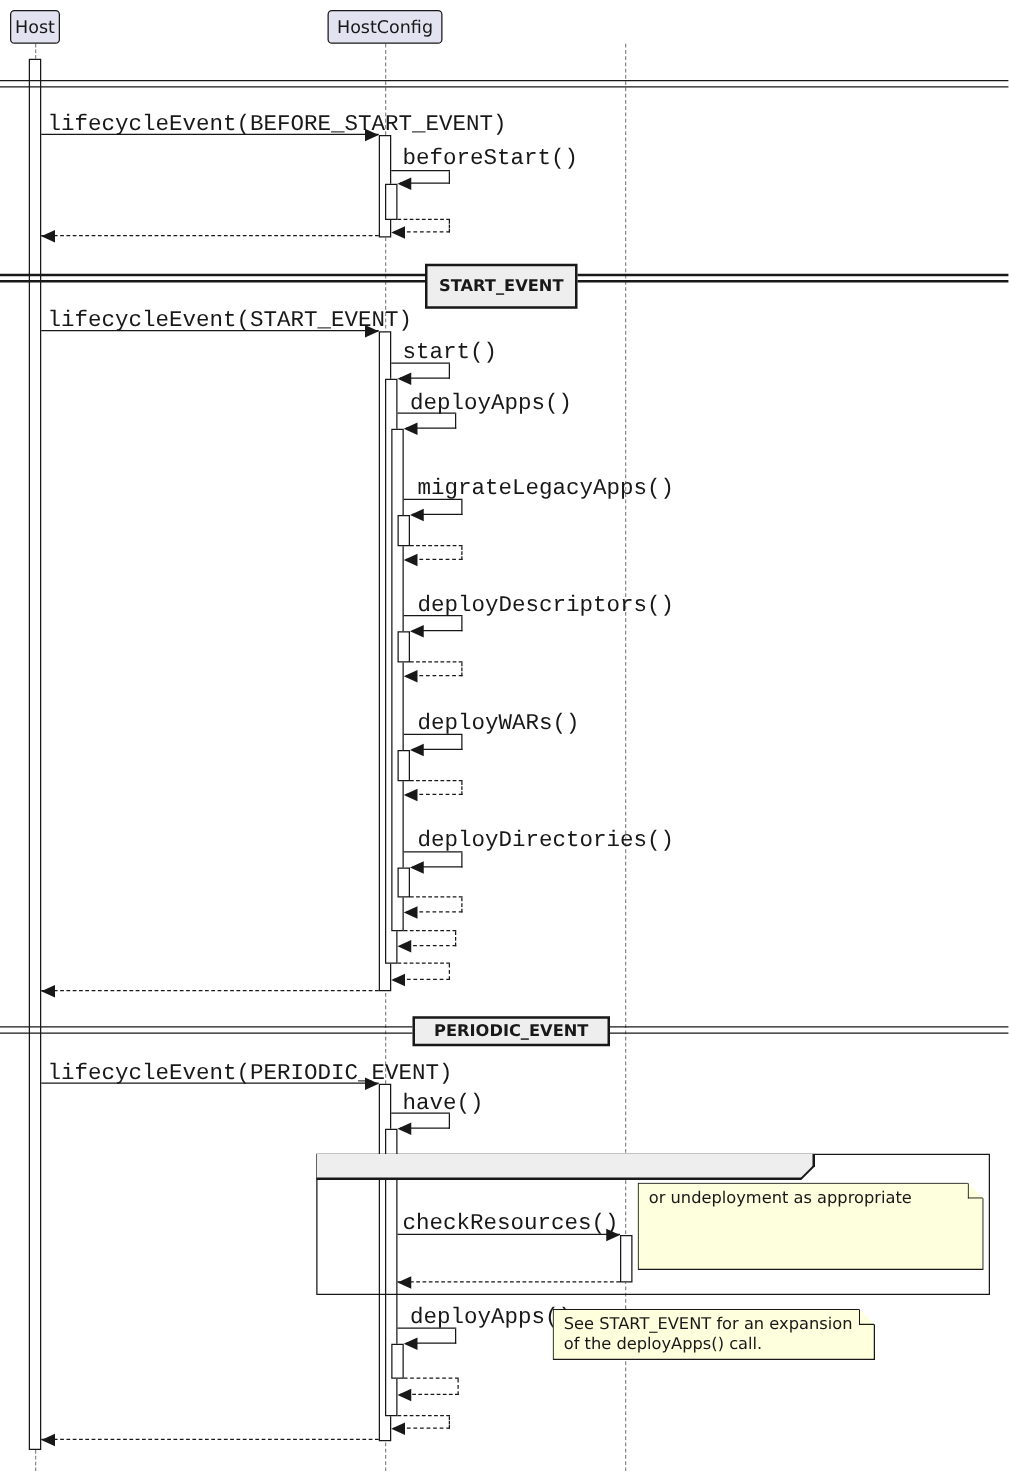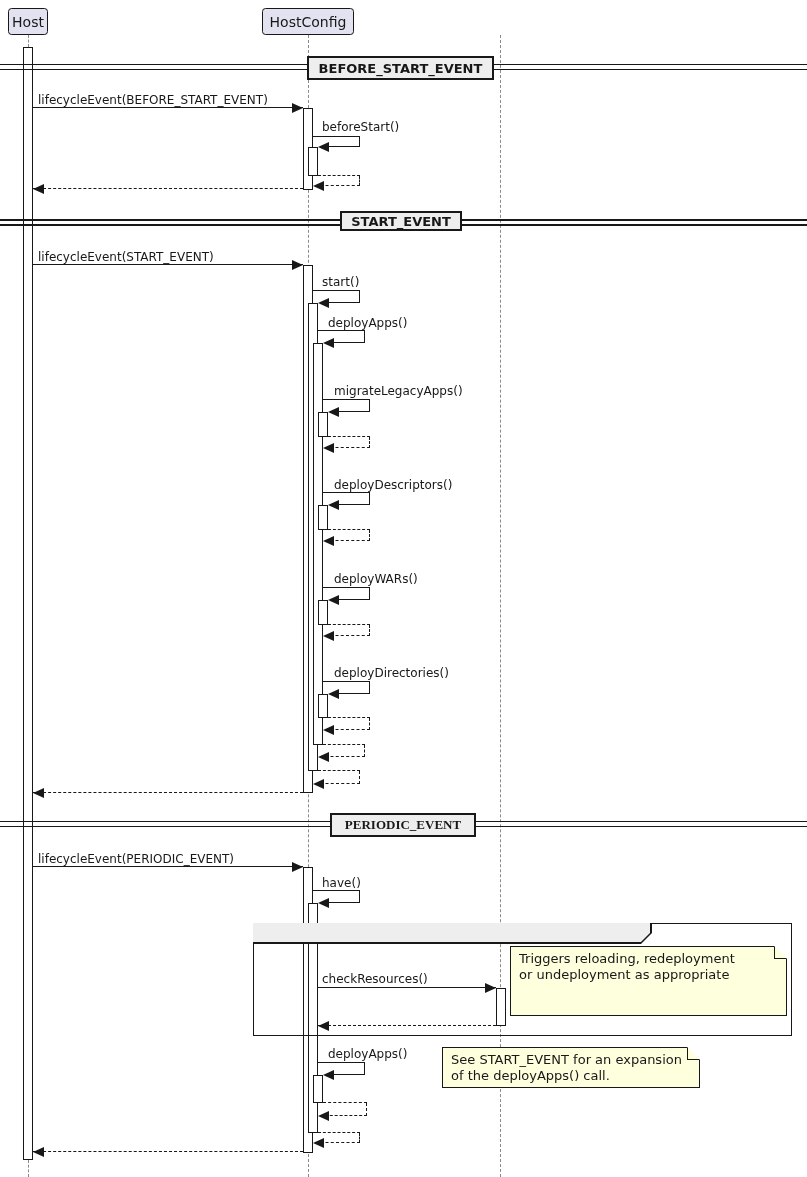--- a/index.html
+++ b/index.html
@@ -18,21 +18,21 @@
   .frame-head-label{position:absolute;left:10px;top:2px;font-size:13px;font-weight:bold;white-space:nowrap;}
   .hline{position:absolute;height:0;z-index:4;}
   .hline.solid{border-top:1.3px solid #181818;}
   .hline.dash{border-top:1.3px dashed #181818;}
   .vline{position:absolute;width:0;z-index:4;}
   .vline.solid{border-left:1.3px solid #181818;}
   .vline.dash{border-left:1.3px dashed #181818;}
   .arrow{position:absolute;width:0;height:0;border-top:5px solid transparent;border-bottom:5px solid transparent;z-index:5;}
   .arrow.l{border-right:11px solid #181818;}
   .arrow.r{border-left:11px solid #181818;}
-  .mlabel{position:absolute;font-size:12px;white-space:nowrap;z-index:5;line-height:16px;}
+  .mlabel{position:absolute;font-size:18px;white-space:nowrap;z-index:5;line-height:16px;font-family:Liberation Mono, monospace;}
   .divline{position:absolute;left:0;width:807px;height:1.6px;background:#181818;z-index:6;}
   .divbox{position:absolute;background:#eeeeee;border:2px solid #181818;box-sizing:border-box;
     display:flex;align-items:center;justify-content:center;font-size:13px;font-weight:bold;z-index:7;white-space:nowrap;}
   .note{position:absolute;background:#feffdd;border:1px solid #181818;box-sizing:border-box;z-index:8;
     clip-path:polygon(0 0,calc(100% - 13px) 0,100% 13px,100% 100%,0 100%);}
   .note-fold{position:absolute;top:0;right:0;width:13px;height:13px;background:#feffdd;
     border-left:1px solid #181818;border-bottom:1px solid #181818;box-sizing:border-box;
     clip-path:polygon(0 0,0 100%,100% 100%);z-index:9;}
   .note-text{position:absolute;left:8px;top:4px;font-size:13px;line-height:15.6px;white-space:nowrap;}
   .pbox{position:absolute;background:#e2e2f0;border:1.4px solid #181818;border-radius:3.5px;box-sizing:border-box;
@@ -160,30 +160,28 @@
     <div class="hline dash" style="left: 320px; top: 1115px; width: 47px;"></div>
     <div class="arrow l" style="left: 318px; top: 1110.5px;"></div>
     <div class="hline dash" style="left: 318px; top: 1132px; width: 42px;"></div>
     <div class="vline dash" style="left: 359px; top: 1133px; height: 10px;"></div>
     <div class="hline dash" style="left: 315px; top: 1142px; width: 45px;"></div>
     <div class="arrow l" style="left: 313px; top: 1137.5px;"></div>
     <div class="hline dash" style="left: 33px; top: 1151px; width: 270px;"></div>
     <div class="arrow l" style="left: 33px; top: 1146.5px;"></div>
     <div class="divline" style="top: 63.5px;"></div>
     <div class="divline" style="top: 68.5px;"></div>
-    <div class="divbox" style="left: 307px; top: 56px; width: 187px; height: 24px;">BEFORE_START_EVENT</div>
     <div class="divline" style="top: 219px;"></div>
     <div class="divline" style="top: 224px;"></div>
-    <div class="divbox" style="left: 340px; top: 211px; width: 122px; height: 20px; text-align: center;">START_EVENT</div>
+    <div class="divbox" style="left: 340px; top: 211px; width: 122px; height: 36px; text-align: center;">START_EVENT</div>
     <div class="divline" style="top: 820.5px;"></div>
     <div class="divline" style="top: 825.5px;"></div>
-    <div class="divbox" style="left: 330px; top: 813px; width: 146px; height: 24px; font-family: Liberation Serif, serif;">PERIODIC_EVENT</div>
+    <div class="divbox" style="left: 330px; top: 813px; width: 158px; height: 24px;">PERIODIC_EVENT</div>
     <div class="note" style="left: 510px; top: 946px; width: 277px; height: 70px;">
       <div class="note-text">
-        <div>Triggers reloading, redeployment</div>
         <div>or undeployment as appropriate</div>
       </div>
     </div>
     <div class="note-fold" style="left: 774px; top: 946px;"></div>
     <div class="note" style="left: 442px; top: 1047px; width: 258px; height: 41px;">
       <div class="note-text">
         <div>See START_EVENT for an expansion</div>
         <div>of the deployApps() call.</div>
       </div>
     </div>

